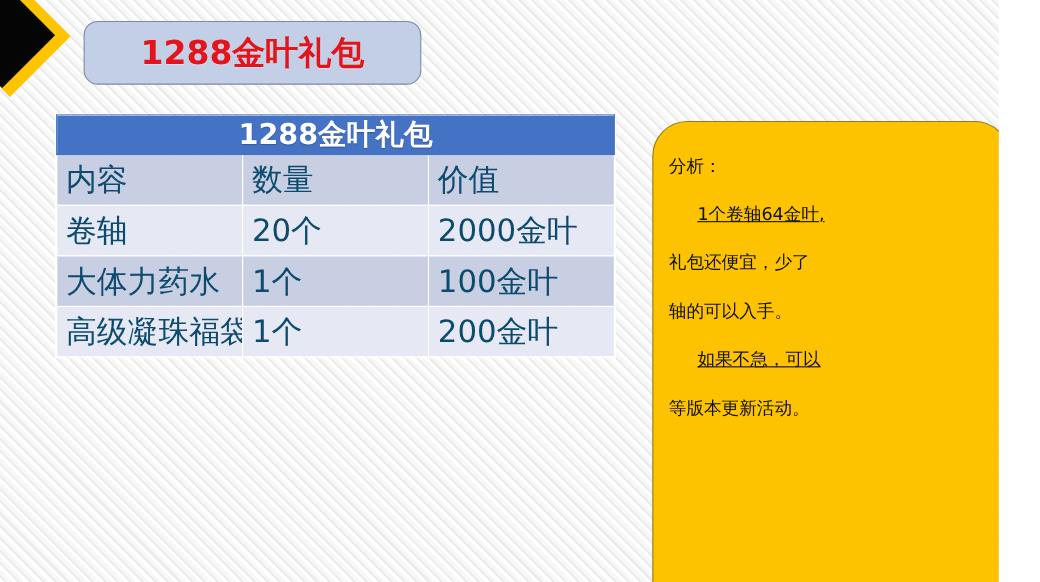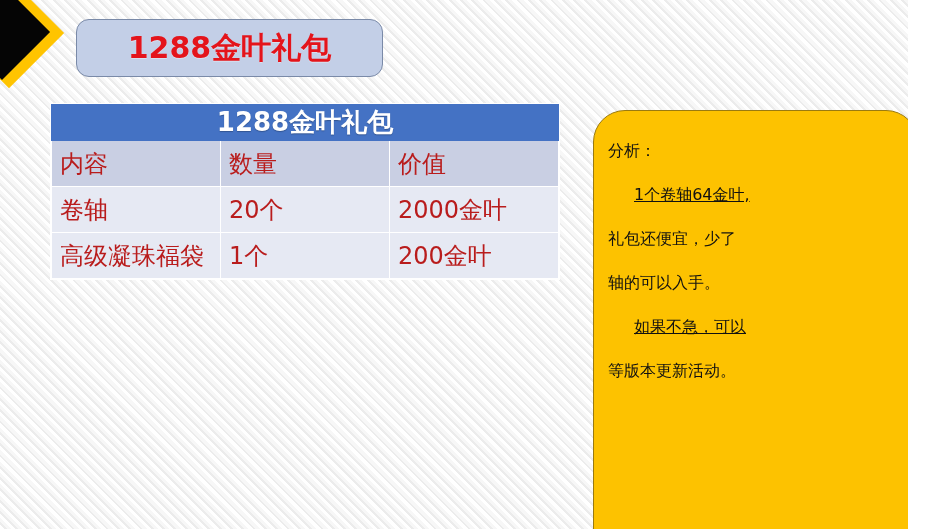--- a/index.html
+++ b/index.html
@@ -88,22 +88,22 @@
     left: 51px;
     top: 104px;
     width: 508px;
     border-collapse: collapse;
     table-layout: fixed;
     box-shadow: 0 0 0 1px #ffffff;
   }
   .gift-table td, .gift-table th {
     border: 1px solid #ffffff;
     padding: 0 8px;
-    font-size: 24px;
-    color: #b91c1c;
+    font-size: 28px;
+    color: #0c4a6e;
     height: 45px;
     vertical-align: middle;
     text-align: left;
     font-weight: normal;
     white-space: nowrap;
     overflow: hidden;
   }
   .gift-table tr.table-title-row th {
     background: #4472C4;
     color: #ffffff;
@@ -174,20 +174,25 @@
       <tr class="col-head-row">
         <td class="col-name">内容</td>
         <td class="col-qty">数量</td>
         <td class="col-value">价值</td>
       </tr>
       <tr class="row-light">
         <td>卷轴</td>
         <td>20个</td>
         <td>2000金叶</td>
       </tr>
+      <tr class="row-dark">
+        <td>大体力药水</td>
+        <td>1个</td>
+        <td>100金叶</td>
+      </tr>
       <tr class="row-light">
         <td>高级凝珠福袋</td>
         <td>1个</td>
         <td>200金叶</td>
       </tr>
     </tbody>
   </table>
 
   <div class="analysis-box">
     <div class="analysis-line">分析：</div>

